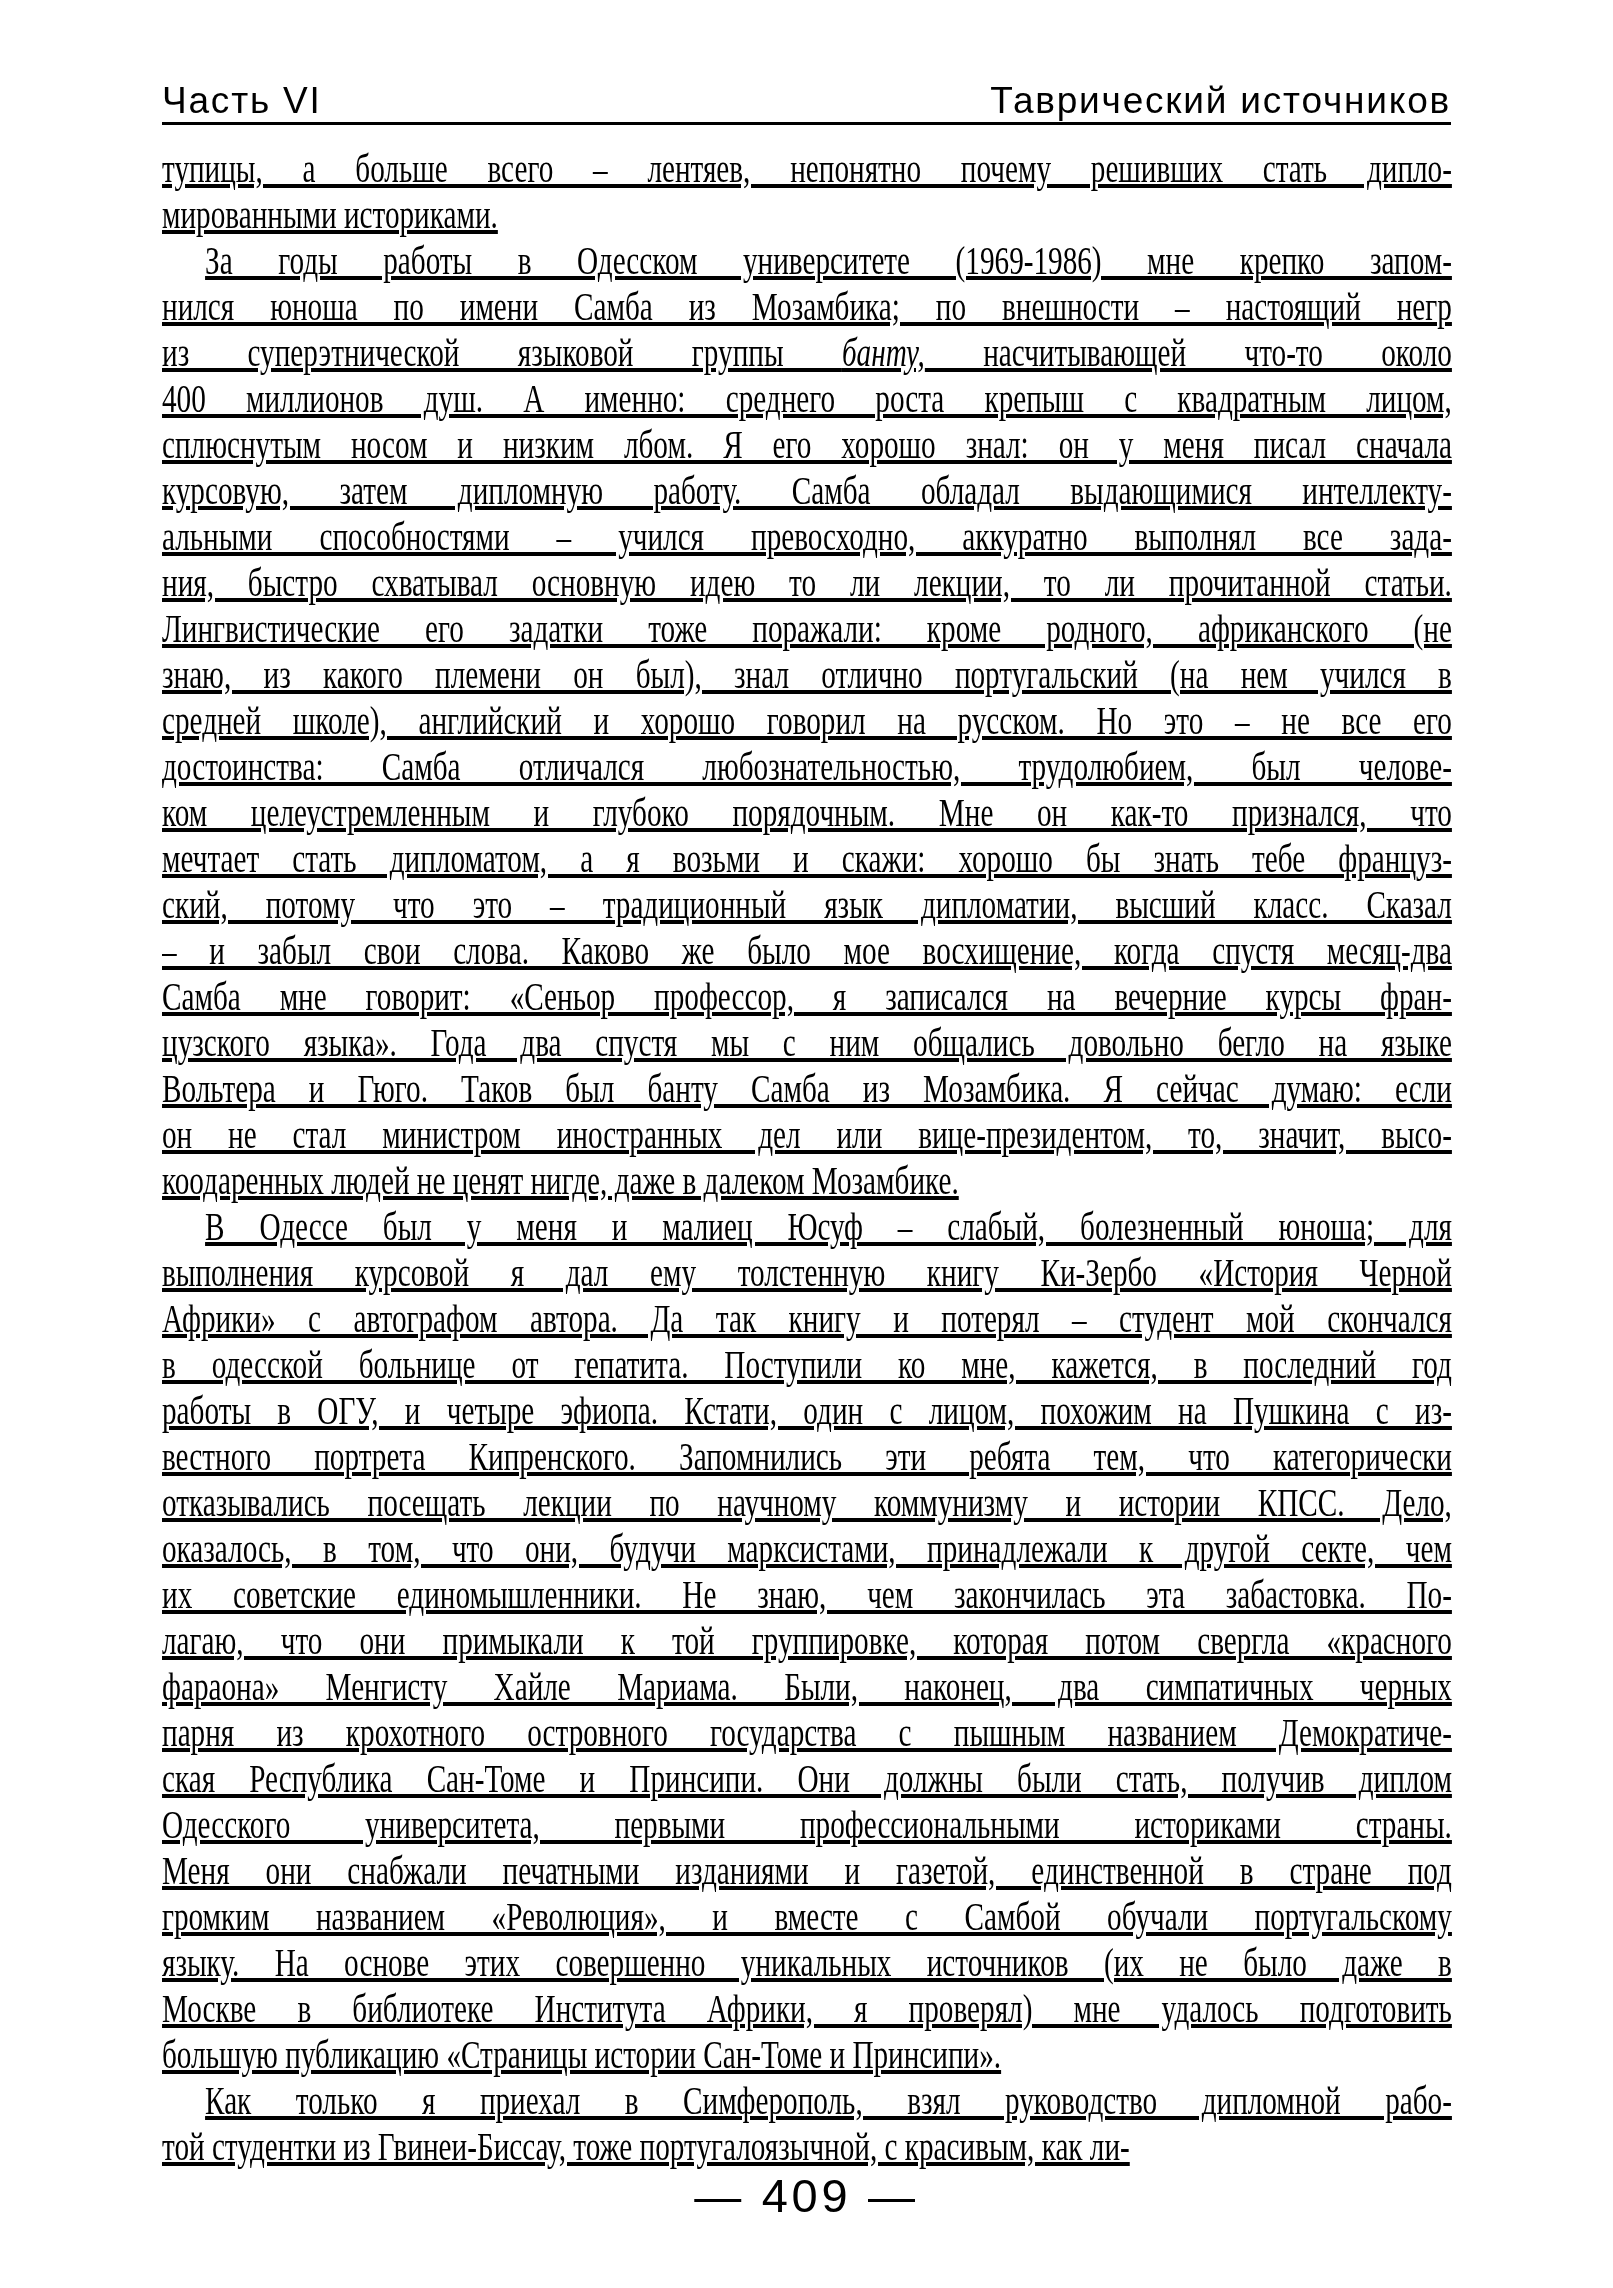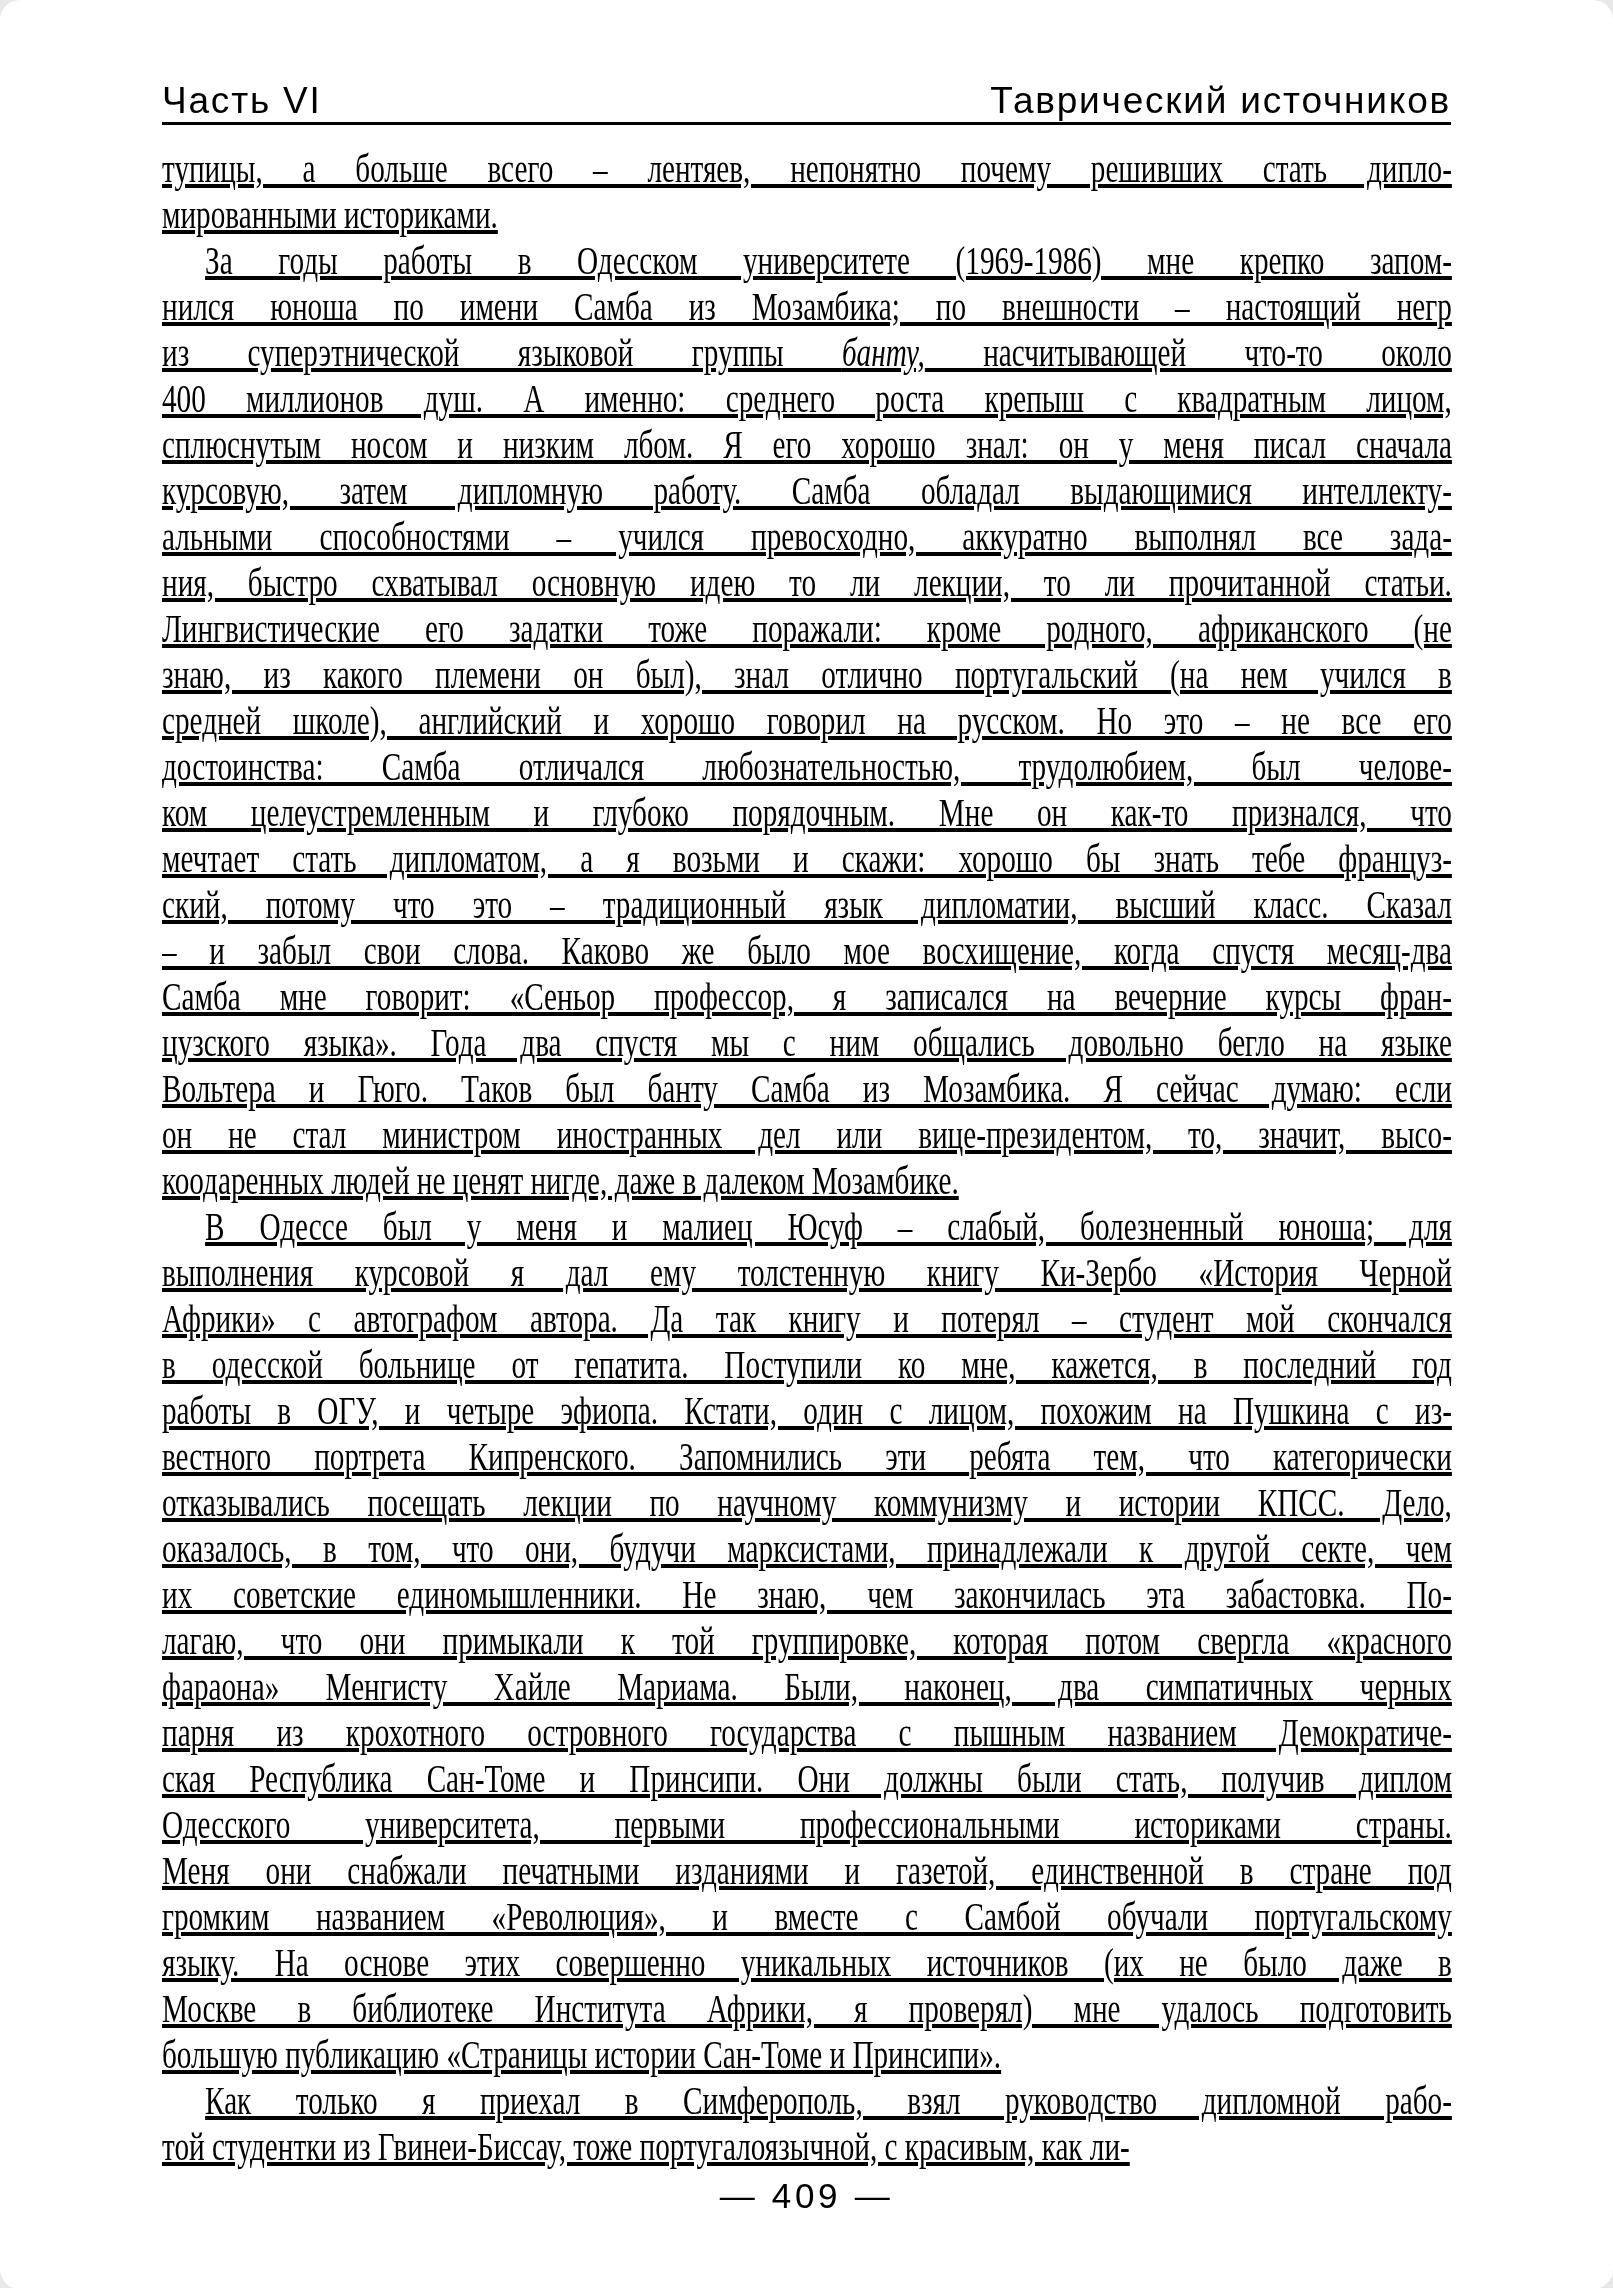--- a/index.html
+++ b/index.html
@@ -6,21 +6,20 @@
   .page {
     position: relative;
     width: 1613px;
     height: 2289px;
     margin: 0 auto;
     background: #ffffff;
     color: #000000;
     box-sizing: border-box;
     padding: 0 162px;
     overflow: hidden;
-    border-radius: 20px;
   }
   .running-head {
     display: flex;
     justify-content: space-between;
     align-items: flex-end;
     margin-top: 81px;
     height: 39px;
     font-family: "Liberation Sans", sans-serif;
     font-weight: 300;
     font-size: 37px;
@@ -60,21 +59,21 @@
     text-align: left;
     text-align-last: left;
   }
   .line.indent { text-indent: 59px; }
   .line em { font-style: italic; }
   .page-footer {
     margin-top: 5.5px;
     text-align: center;
     font-family: "Liberation Sans", sans-serif;
     font-weight: 300;
-    font-size: 35px;
+    font-size: 47px;
     line-height: 41px;
     letter-spacing: 3.7px;
   }
 </style>
 </head>
 <body>
 
 <div class="page">
   <div class="running-head">
     <span>Часть VI</span>

